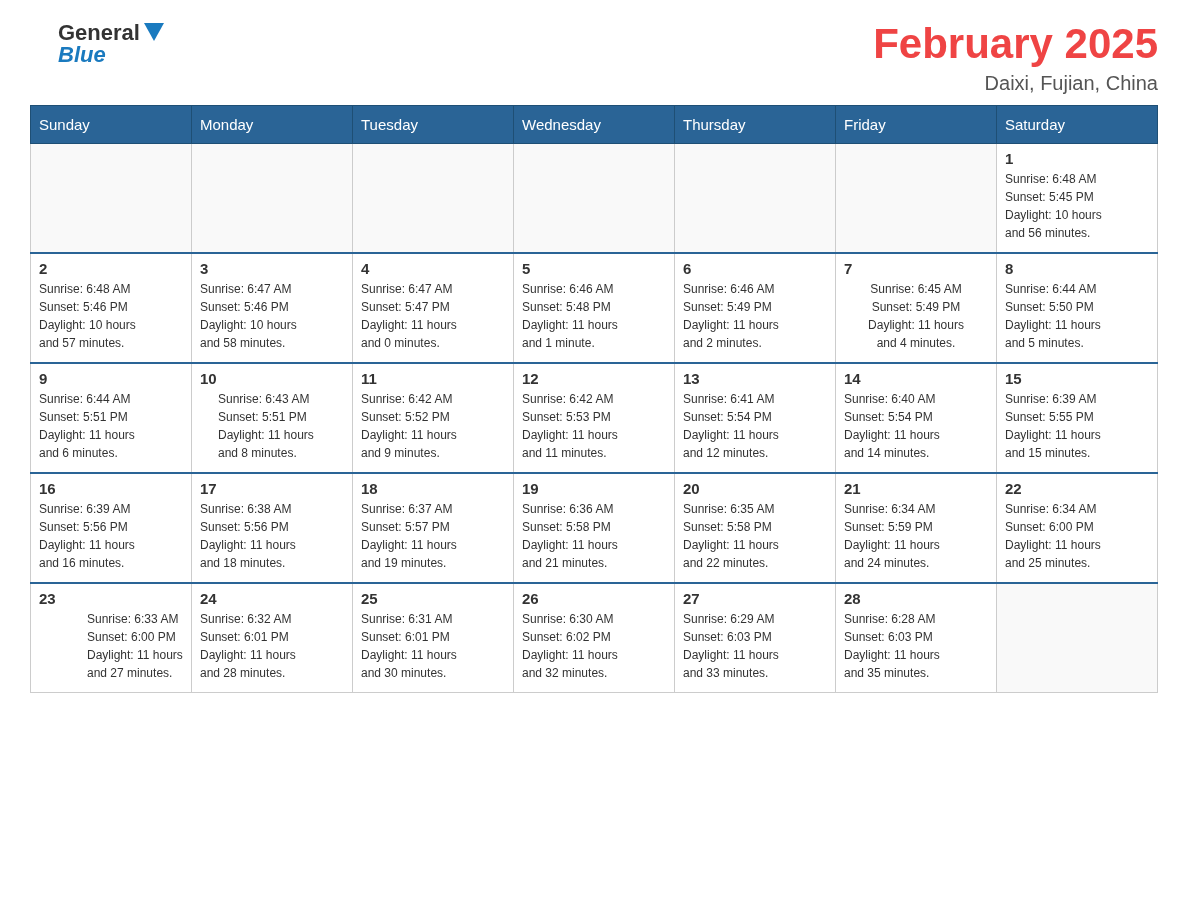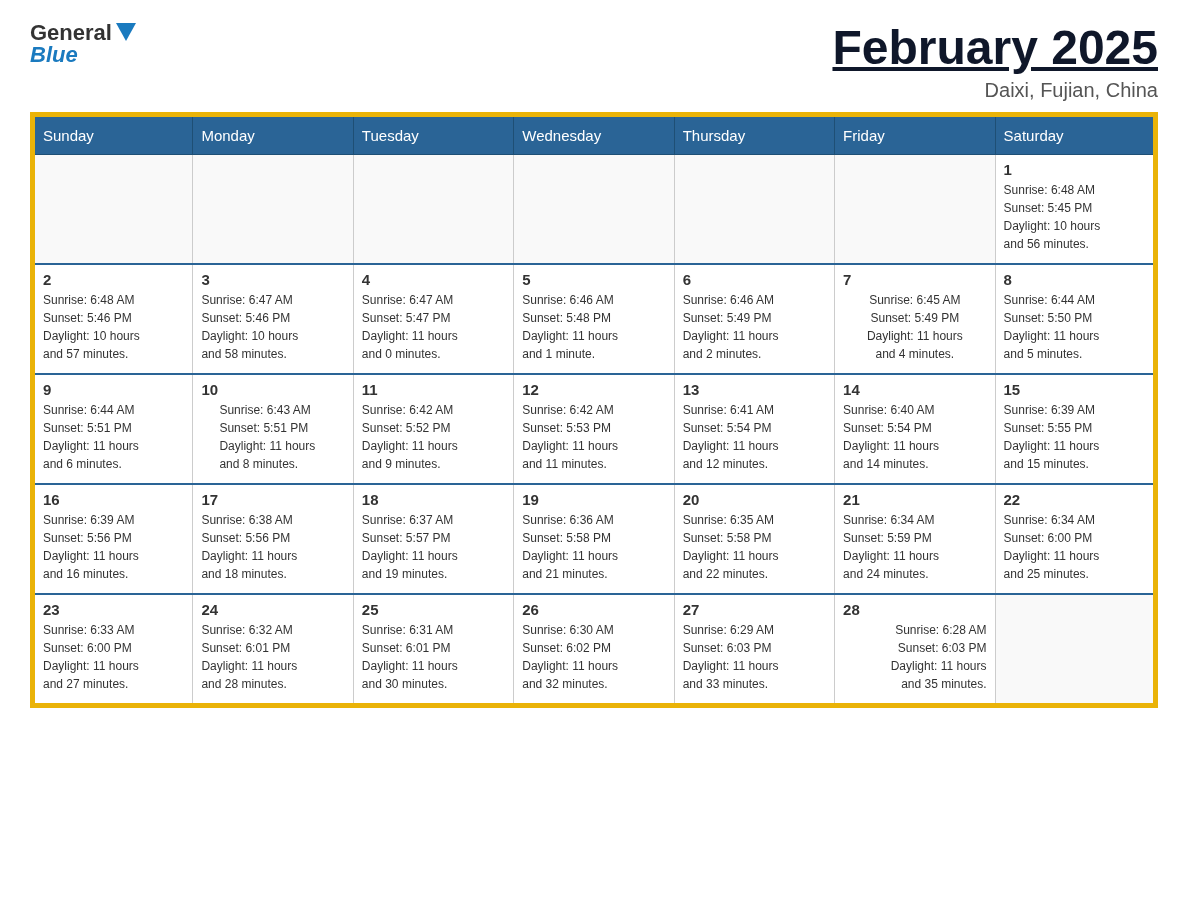--- a/index.html
+++ b/index.html
@@ -24,43 +24,43 @@
     .logo-text-blue {
       font-size: 22px;
       font-weight: bold;
       color: #1a7abf;
       font-style: italic;
     }
     .logo-wrapper {
       display: flex;
       flex-direction: column;
       align-items: flex-start;
+      margin-left: 28px;
     }
     .logo-top-row {
       display: flex;
       align-items: center;
     }
     .title-section {
       text-align: right;
     }
     .month-title {
-      font-size: 48px;
+      font-size: 42px;
       font-weight: bold;
-      color: #0f172a;
-      text-decoration: underline;
+      color: #ef4444;
     }
     .location-title {
       font-size: 20px;
       color: #555;
       margin-top: 4px;
     }
     .calendar {
       width: 100%;
       border-collapse: collapse;
-      border: 5px solid #eab308;
+      border: 1px solid #eab308;
     }
     .calendar th {
       background-color: #2a6496;
       color: #fff;
       padding: 10px 8px;
       font-size: 15px;
       font-weight: normal;
       text-align: left;
       border: 1px solid #1e4f75;
     }
@@ -291,21 +291,21 @@
           <span class="day-number">22</span>
           <div class="day-info" style="white-space: pre-line;">Sunrise: 6:34 AM
 Sunset: 6:00 PM
 Daylight: 11 hours
 and 25 minutes.</div>
         </td>
       </tr>
       <tr class="row-separator">
         <td>
           <span class="day-number">23</span>
-          <div class="day-info" style="white-space: pre-line;">Sunrise: 6:33 AM
+          <div class="day-info" style="white-space: pre-line; margin-left: 48px;">Sunrise: 6:33 AM
 Sunset: 6:00 PM
 Daylight: 11 hours
 and 27 minutes.</div>
         </td>
         <td>
           <span class="day-number">24</span>
           <div class="day-info" style="white-space: pre-line;">Sunrise: 6:32 AM
 Sunset: 6:01 PM
 Daylight: 11 hours
 and 28 minutes.</div>
@@ -326,21 +326,21 @@
         </td>
         <td>
           <span class="day-number">27</span>
           <div class="day-info" style="white-space: pre-line;">Sunrise: 6:29 AM
 Sunset: 6:03 PM
 Daylight: 11 hours
 and 33 minutes.</div>
         </td>
         <td>
           <span class="day-number">28</span>
-          <div class="day-info" style="white-space: pre-line; text-align: right;">Sunrise: 6:28 AM
+          <div class="day-info" style="white-space: pre-line;">Sunrise: 6:28 AM
 Sunset: 6:03 PM
 Daylight: 11 hours
 and 35 minutes.</div>
         </td>
         <td class="empty-cell"></td>
       </tr>
     </tbody>
 </table>
 
 </body></html>

